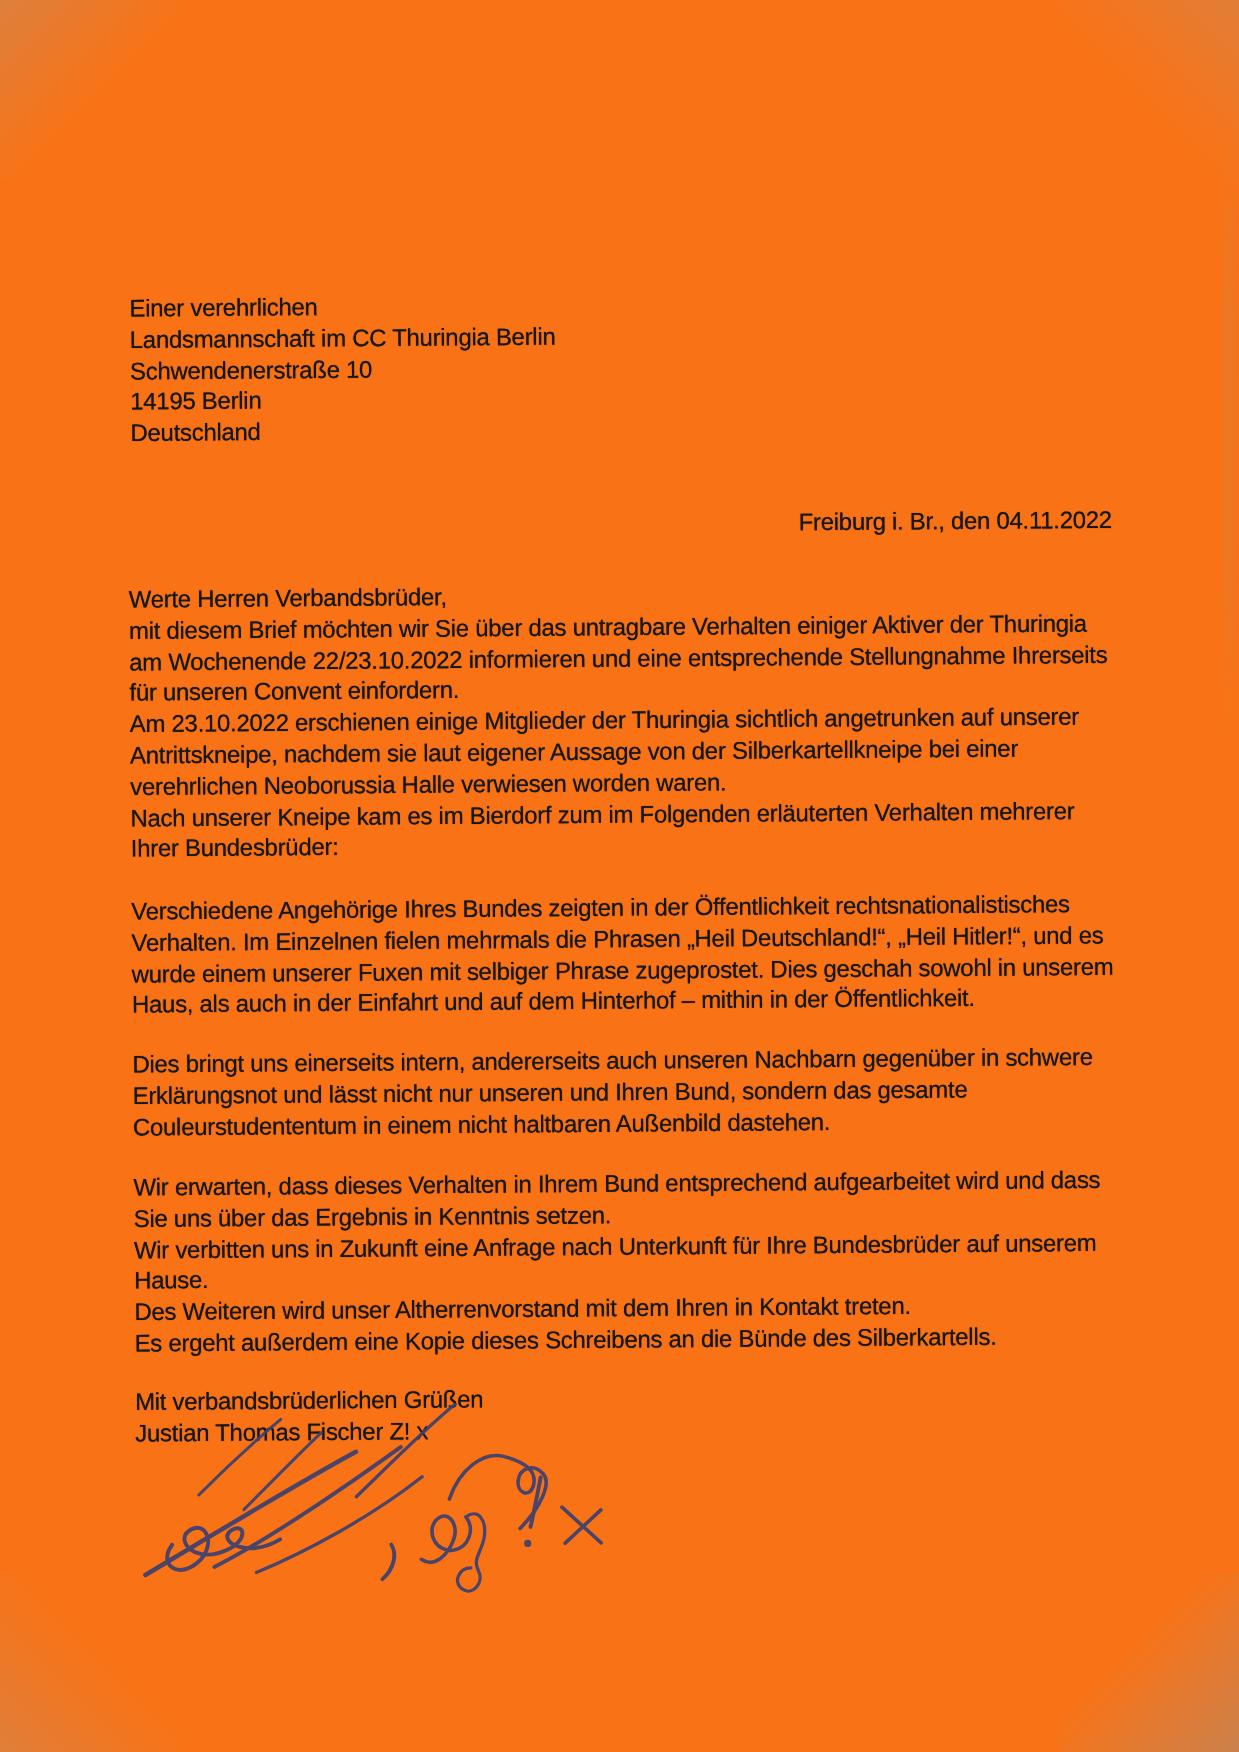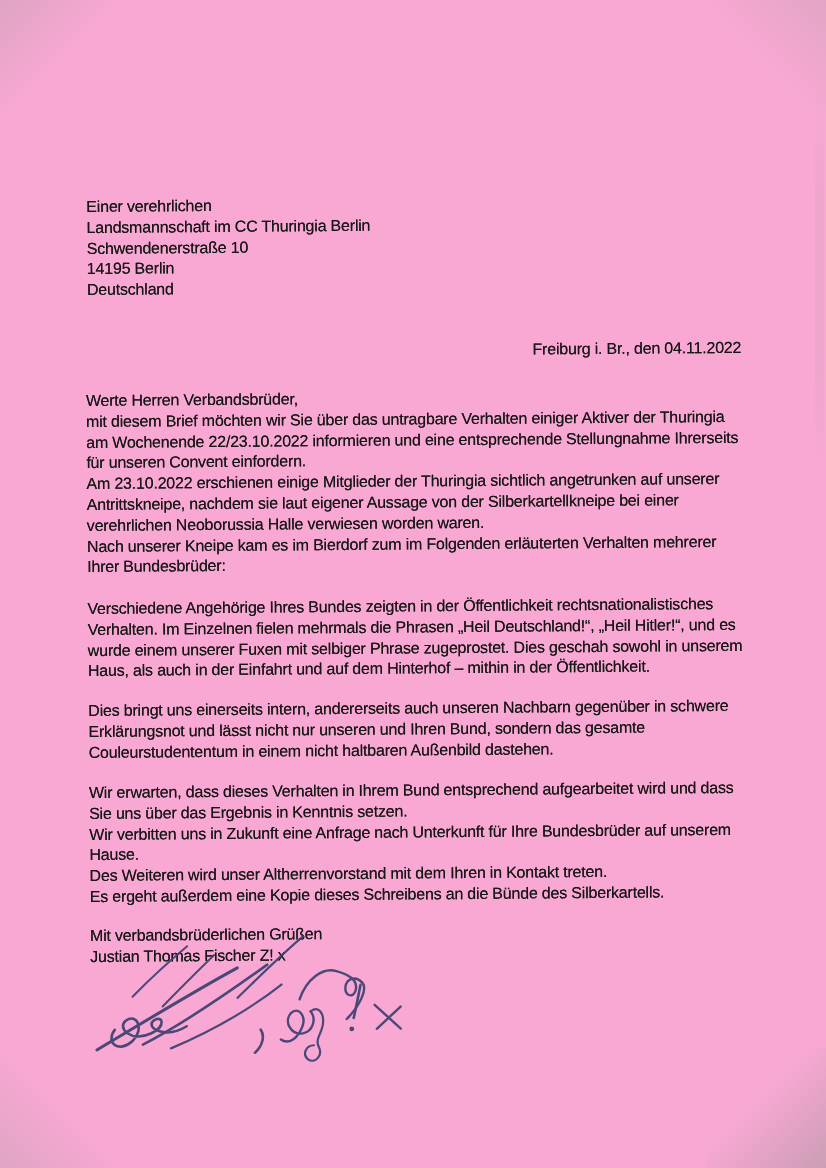--- a/index.html
+++ b/index.html
@@ -1,20 +1,20 @@
 <!DOCTYPE html>
 <html><head>
 <meta charset="utf-8">
 <style>
   html, body { margin: 0; padding: 0; background: #ffffff; }
   .page {
     position: relative;
     width: 826px;
     height: 1168px;
-    background: #f9a8d4;
+    background: #f97316;
     overflow: hidden;
     font-family: "Liberation Sans", sans-serif;
     color: #171717;
   }
   .content {
     position: absolute;
     inset: 0;
     transform: rotate(-0.45deg);
     transform-origin: 90px 420px;
   }

